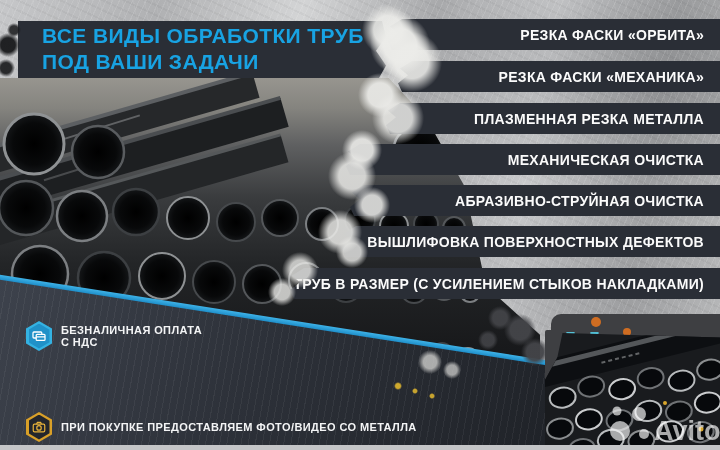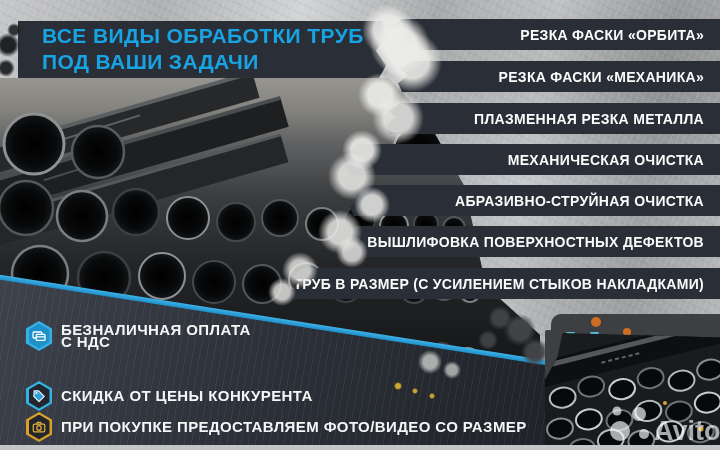--- a/index.html
+++ b/index.html
@@ -74,21 +74,21 @@
     radial-gradient(circle 12px at 500px 318px, rgba(68,69,73,.9) 60%, rgba(68,69,73,0) 100%),
     radial-gradient(circle 14px at 535px 352px, rgba(68,69,73,.95) 60%, rgba(68,69,73,0) 100%),
     radial-gradient(circle 10px at 488px 340px, rgba(68,69,73,.85) 60%, rgba(68,69,73,0) 100%),
     radial-gradient(circle 4px at 398px 386px, rgba(216,176,46,.95) 60%, rgba(216,176,46,0) 100%),
     radial-gradient(circle 3px at 415px 391px, rgba(216,176,46,.9) 60%, rgba(216,176,46,0) 100%),
     radial-gradient(circle 3px at 432px 396px, rgba(216,176,46,.9) 60%, rgba(216,176,46,0) 100%);
   }
 
   
   .feat { position:absolute; left:26px; height:30px; display:flex; align-items:center; gap:9px; }
-  .feat-label { color:#f4f5f6; font-weight:bold; font-size:15px; letter-spacing:.4px; white-space:pre-line; line-height:12.5px; }
+  .feat-label { color:#f4f5f6; font-weight:bold; font-size:11px; letter-spacing:.4px; white-space:pre-line; line-height:12.5px; }
   .hex { position:relative; width:26px; height:30px; flex:0 0 26px;
     clip-path:polygon(50% 0,100% 25%,100% 75%,50% 100%,0 75%,0 25%); }
   .hex.blue { background:#34b2e2; } .hex.gold { background:#d9a028; }
   .hex-in { position:absolute; inset:2.5px; clip-path:polygon(50% 0,100% 25%,100% 75%,50% 100%,0 75%,0 25%);
     background:#23262c; display:flex; align-items:center; justify-content:center; }
   .hex-in.fill-blue { background:#2091c8; }
   .hex svg { width:16px; height:16px; }
 
   
   .niva { position:absolute; left:551px; top:314px; width:169px; height:79px; background:#3e3f42; border-radius:10px 0 0 10px;
@@ -232,42 +232,31 @@
       <svg viewBox="0 0 20 20" fill="none" stroke="#ffffff" stroke-width="1.6" stroke-linejoin="round">
             <rect x="2.5" y="5" width="11" height="7.5" rx="1.2"></rect>
             <rect x="6.5" y="8" width="11" height="7.5" rx="1.2" fill="#2091c8"></rect>
             <line x1="6.5" y1="11" x2="17.5" y2="11"></line>
           </svg>
     </span>
       </span>
     <span class="feat-label">БЕЗНАЛИЧНАЯ ОПЛАТА
 С НДС</span>
   </div>
-  <div class="feat" style="top:381px">
-    <span class="hex blue">
-        <span class="hex-in">
-      <svg viewBox="0 0 20 20" fill="none" stroke="#eaf6fc" stroke-width="1.5" stroke-linejoin="round">
-            <path d="M4 3.5 H9.5 L16.5 10.5 L10 17 L3.5 10.5 Z" fill="#2f9fd4"></path>
-            <circle cx="6.8" cy="6.4" r="1.3" fill="#eaf6fc" stroke="none"></circle>
-          </svg>
-    </span>
-      </span>
-    <span class="feat-label">СКИДКА ОТ ЦЕНЫ КОНКУРЕНТА</span>
-  </div>
   <div class="feat" style="top:412px">
     <span class="hex gold">
         <span class="hex-in">
       <svg viewBox="0 0 20 20" fill="none" stroke="#e6b13a" stroke-width="1.5" stroke-linejoin="round">
             <rect x="2.8" y="6.5" width="14.4" height="9.5" rx="1.6"></rect>
             <path d="M7 6.5 L8 4.2 H12 L13 6.5"></path>
             <circle cx="10" cy="11.2" r="2.8"></circle>
           </svg>
     </span>
       </span>
-    <span class="feat-label">ПРИ ПОКУПКЕ ПРЕДОСТАВЛЯЕМ ФОТО/ВИДЕО СО РАЗМЕР</span>
+    <span class="feat-label">ПРИ ПОКУПКЕ ПРЕДОСТАВЛЯЕМ ФОТО/ВИДЕО СО МЕТАЛЛА</span>
   </div>
 
   <div class="niva">
     <div class="niva-text"><span class="niva-first">Н</span><span class="niva-rest">ива</span></div>
     <div class="niva-dot" style="left:40px;top:3px;width:10px;height:10px"></div>
     <div class="niva-dot" style="left:72px;top:14px;width:8px;height:8px"></div>
     <div class="niva-dot" style="right:14px;bottom:9px;width:11px;height:11px"></div>
   </div>
   <div class="niva-stem"></div>
 

